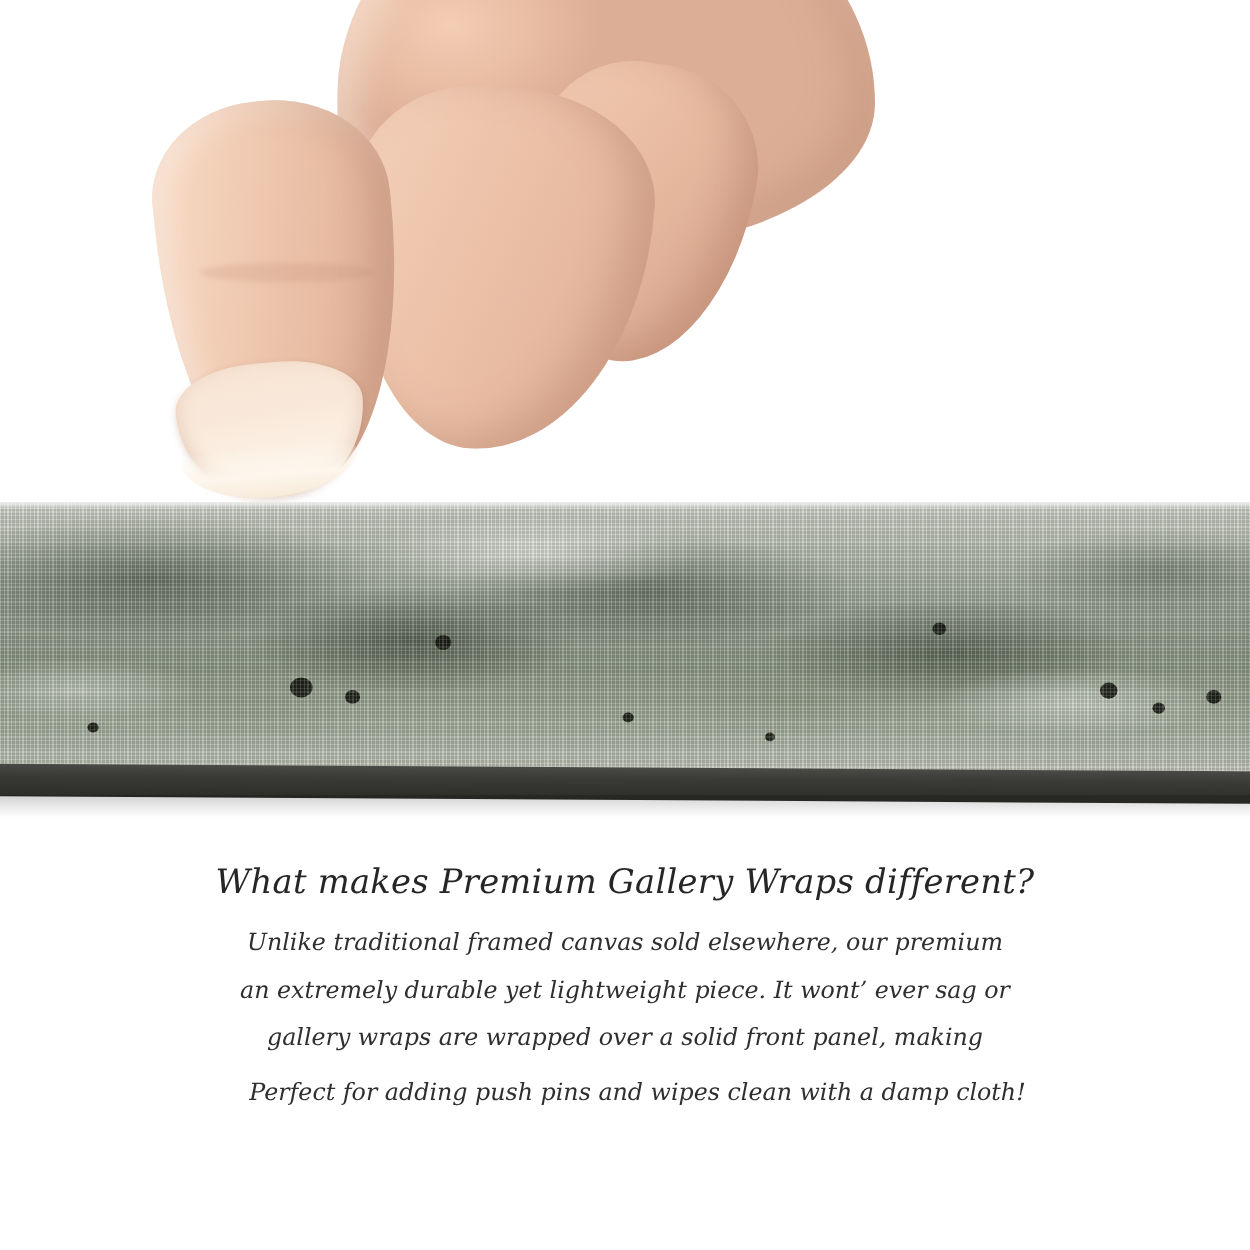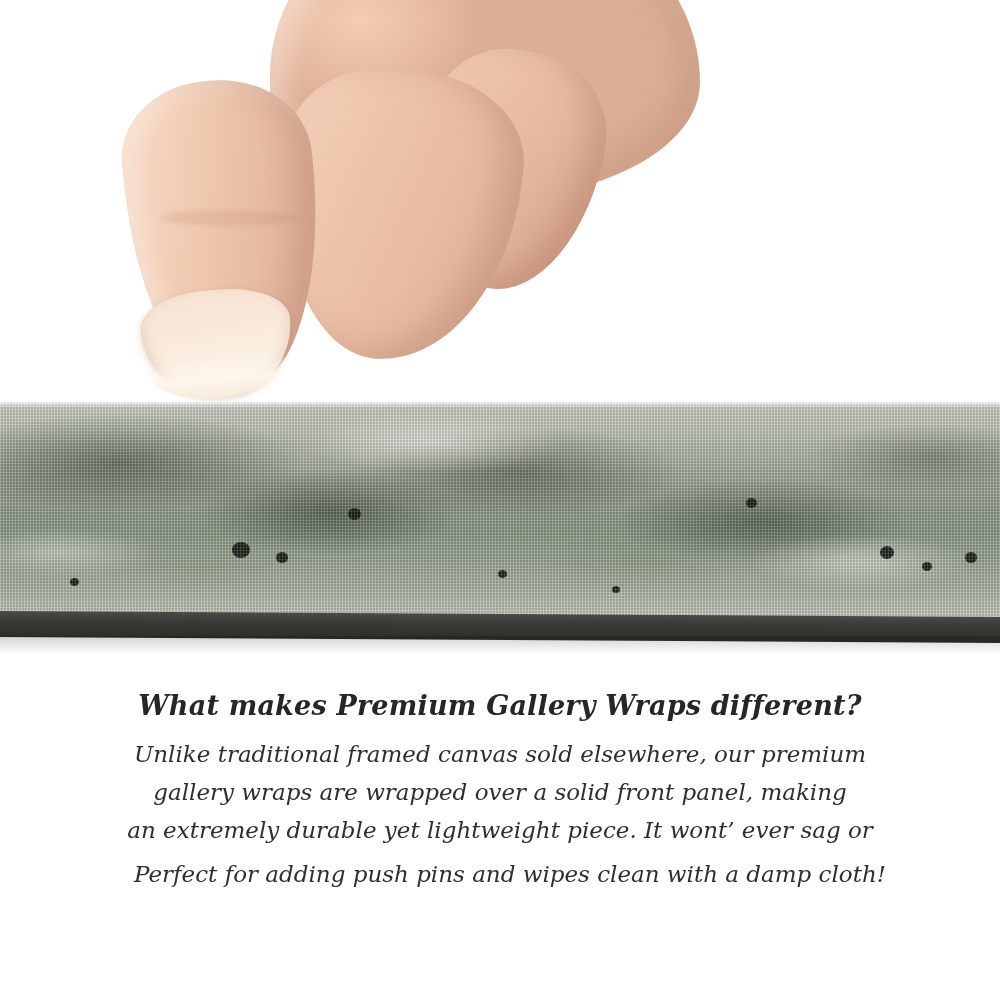--- a/index.html
+++ b/index.html
@@ -209,27 +209,27 @@
     left: 0;
     top: 690px;
     width: 1000px;
     text-align: center;
     color: #2b2b2b;
     font-family: "DejaVu Serif", serif;
     font-style: italic;
   }
   .caption-heading {
     font-size: 27px;
-    font-weight: 700;
+    font-weight: 400;
     letter-spacing: 0.2px;
     margin-bottom: 14px;
     color: #262626;
   }
   .caption-body-line {
-    font-size: 23px;
+    font-size: 19px;
     line-height: 38px;
     color: #2f2f2f;
     font-weight: 400;
   }
   .caption-last {
     margin-top: 6px;
     padding-left: 20px;
   }
 </style>
 </head>
@@ -266,18 +266,18 @@
       <div class="spot" style="left:70px; top:176px; width:9px; height:8px;"></div>
     </div>
     <div class="strip-top-highlight"></div>
     <div class="strip-bottom-edge"></div>
     <div class="strip-shadow"></div>
   </div>
 
   <div class="caption">
     <div class="caption-heading">What makes Premium Gallery Wraps different?</div>
     <div class="caption-body-line">Unlike traditional framed canvas sold elsewhere, our premium</div>
+    <div class="caption-body-line">an extremely durable yet lightweight piece. It wont’ ever sag or</div>
     <div class="caption-body-line">gallery wraps are wrapped over a solid front panel, making</div>
-    <div class="caption-body-line">an extremely durable yet lightweight piece. It wont’ ever sag or</div>
     <div class="caption-body-line caption-last">Perfect for adding push pins and wipes clean with a damp cloth!</div>
   </div>
 
 </div>
 
 </body></html>

